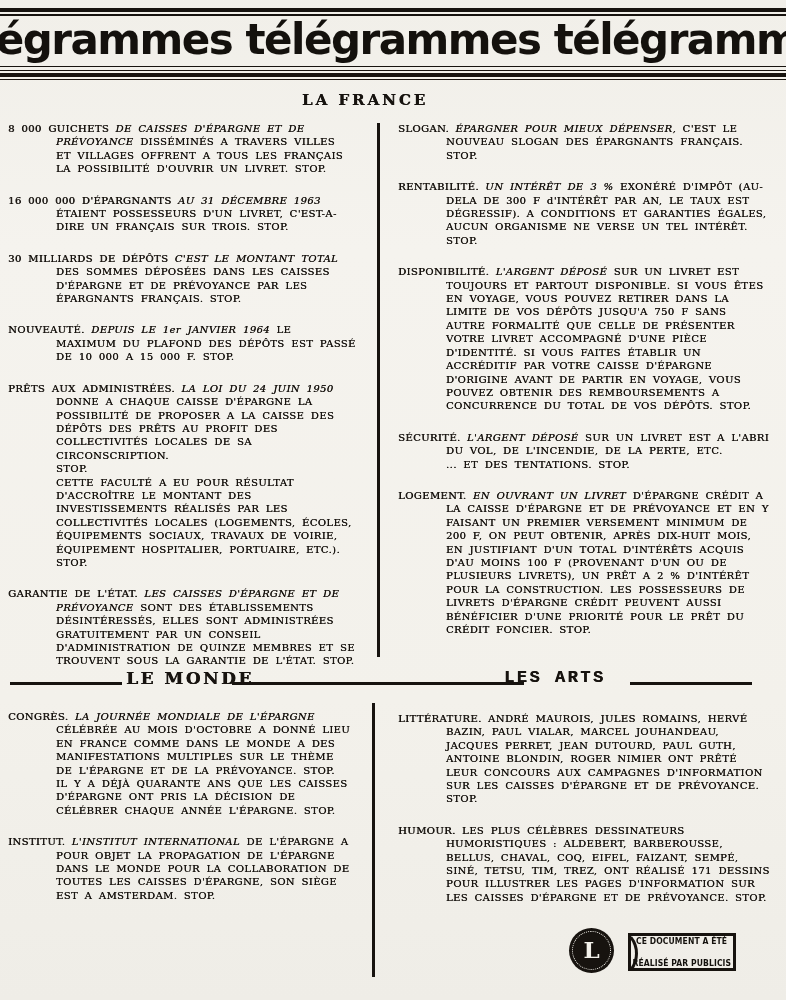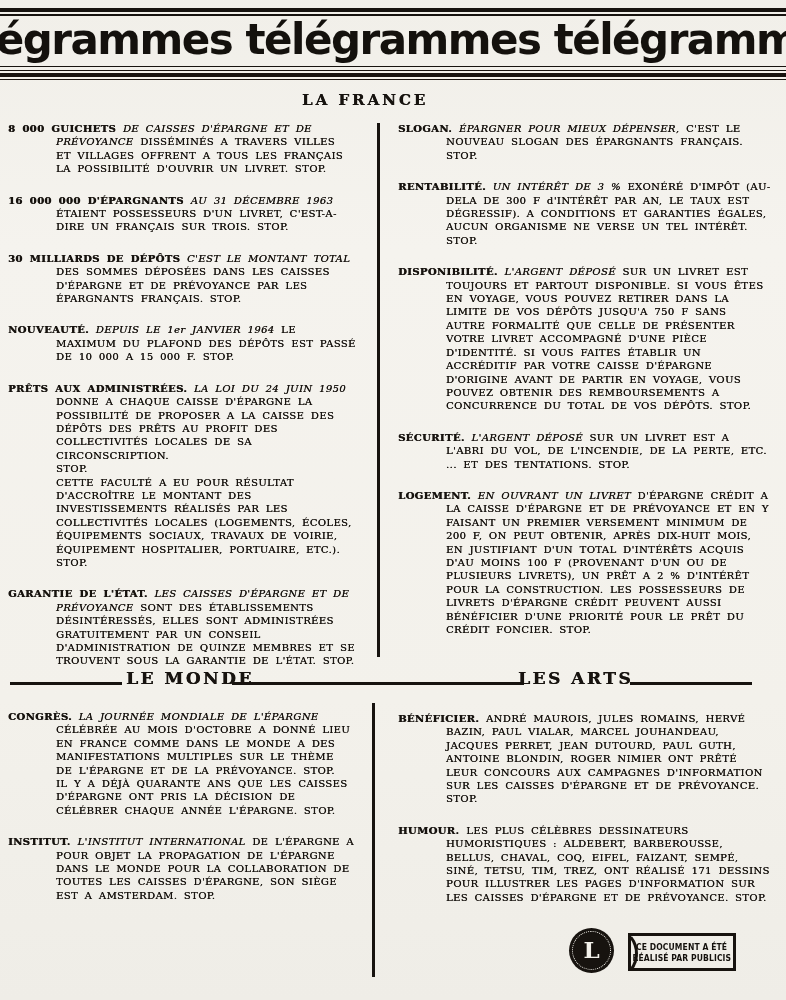--- a/index.html
+++ b/index.html
@@ -21,39 +21,39 @@
     letter-spacing:-1.5px; white-space:nowrap; color:#14110d;
   }
   .section-title {
     position:absolute; font-weight:bold; font-size:15px; letter-spacing:3px;
     text-shadow:0.4px 0 0 currentColor; white-space:nowrap;
   }
   .title-la-france { top:91px; left:0; width:730px; text-align:center; }
   .mid-label { position:absolute; top:668px; font-weight:bold; font-size:17px;
     letter-spacing:2.5px; text-shadow:0.4px 0 0 currentColor; white-space:nowrap; }
   .mid-label-monde { left:126px; }
-  .mid-label-arts  { left:518px; }
+  .mid-label-arts  { left:504px;font-family:Liberation Mono, monospace; }
   .mid-rule { position:absolute; top:682px; height:3px; background:#17130f; }
   .mid-rule-a { left:10px;  width:112px; }
   .mid-rule-b { left:232px; width:292px; }
   .mid-rule-c { left:630px; width:122px; }
   .vdivider { position:absolute; width:2.5px; background:#17130f; }
   .vdivider-upper { left:377px; top:123px; height:534px; }
   .vdivider-lower { left:372px; top:703px; height:274px; }
   .col { position:absolute; }
   .col-fr-left  { left:8px;   top:122px; width:348px; }
   .col-fr-right { left:398px; top:122px; width:374px; }
   .col-monde    { left:8px;   top:710px; width:348px; }
   .col-arts     { left:398px; top:712px; width:374px; }
   .entry {
     margin:0 0 18px 0; padding-left:48px; text-indent:-48px;
     font-size:10px; line-height:13.4px; letter-spacing:0.4px; word-spacing:3px;
     white-space:pre-wrap; text-shadow:0.25px 0 0 currentColor;
   }
-  .seg-lead   { font-weight:bold; text-shadow:0.45px 0 0 currentColor;margin-top:38px; }
+  .seg-lead   { font-weight:normal; text-shadow:0.45px 0 0 currentColor;margin-top:38px; }
   .seg-italic { font-style:italic; }
   .seg-roman  { }
   .stamp-circle {
     position:absolute; left:569px; top:928px; width:45px; height:45px;
     border-radius:50%; background:#17130f;
   }
   .stamp-ring {
     position:absolute; left:3px; top:3px; right:3px; bottom:3px;
     border:1.5px dotted #f3f1eb; border-radius:50%;
   }
@@ -63,21 +63,21 @@
     color:#f3f1eb; font-weight:bold; font-size:23px; font-family:"DejaVu Serif",serif;
     padding-bottom:2px; box-sizing:border-box;
   }
   .stamp-arc {
     position:absolute; left:600px; top:930px; width:32px; height:41px;
     border:3px solid transparent; border-right-color:#17130f; border-radius:50%;
   }
   .stamp-box {
     position:absolute; left:628px; top:933px; width:102px; height:32px;
     border:3px solid #17130f; display:flex; flex-direction:column;
-    align-items:center; justify-content:center; gap:1px;
+    align-items:center; justify-content:space-between; gap:1px;
   }
   .stamp-box-line {
     font-family:"DejaVu Sans", sans-serif; font-weight:bold; font-size:8.5px;
     letter-spacing:0.1px; white-space:nowrap; transform:scaleX(0.9); color:#14110d;
   }
 </style>
 </head>
 <body>
 
 <div class="page">
@@ -117,21 +117,21 @@
   <div class="mid-rule mid-rule-b"></div>
   <div class="mid-label mid-label-arts">LES ARTS</div>
   <div class="mid-rule mid-rule-c"></div>
 
   <div class="col col-monde">
       <p class="entry"><span class="seg-lead">CONGRÈS. </span><span class="seg-italic">LA JOURNÉE MONDIALE DE L'ÉPARGNE </span><span class="seg-roman">CÉLÉBRÉE AU MOIS D'OCTOBRE A DONNÉ LIEU EN FRANCE COMME DANS LE MONDE A DES MANIFESTATIONS MULTIPLES SUR LE THÈME DE L'ÉPARGNE ET DE LA PRÉVOYANCE. STOP.
 IL Y A DÉJÀ QUARANTE ANS QUE LES CAISSES D'ÉPARGNE ONT PRIS LA DÉCISION DE CÉLÉBRER CHAQUE ANNÉE L'ÉPARGNE. STOP.</span></p>
       <p class="entry"><span class="seg-lead">INSTITUT. </span><span class="seg-italic">L'INSTITUT INTERNATIONAL </span><span class="seg-roman">DE L'ÉPARGNE A POUR OBJET LA PROPAGATION DE L'ÉPARGNE DANS LE MONDE POUR LA COLLABORATION DE TOUTES LES CAISSES D'ÉPARGNE, SON SIÈGE EST A AMSTERDAM. STOP.</span></p>
     </div>
   <div class="col col-arts">
-      <p class="entry"><span class="seg-lead">BÉNÉFICIER. </span><span class="seg-roman">ANDRÉ MAUROIS, JULES ROMAINS, HERVÉ BAZIN, PAUL VIALAR, MARCEL JOUHANDEAU, JACQUES PERRET, JEAN DUTOURD, PAUL GUTH, ANTOINE BLONDIN, ROGER NIMIER ONT PRÊTÉ LEUR CONCOURS AUX CAMPAGNES D'INFORMATION SUR LES CAISSES D'ÉPARGNE ET DE PRÉVOYANCE. STOP.</span></p>
+      <p class="entry"><span class="seg-lead">LITTÉRATURE. </span><span class="seg-roman">ANDRÉ MAUROIS, JULES ROMAINS, HERVÉ BAZIN, PAUL VIALAR, MARCEL JOUHANDEAU, JACQUES PERRET, JEAN DUTOURD, PAUL GUTH, ANTOINE BLONDIN, ROGER NIMIER ONT PRÊTÉ LEUR CONCOURS AUX CAMPAGNES D'INFORMATION SUR LES CAISSES D'ÉPARGNE ET DE PRÉVOYANCE. STOP.</span></p>
       <p class="entry"><span class="seg-lead">HUMOUR. </span><span class="seg-roman">LES PLUS CÉLÈBRES DESSINATEURS HUMORISTIQUES : ALDEBERT, BARBEROUSSE, BELLUS, CHAVAL, COQ, EIFEL, FAIZANT, SEMPÉ, SINÉ, TETSU, TIM, TREZ, ONT RÉALISÉ 171 DESSINS POUR ILLUSTRER LES PAGES D'INFORMATION SUR LES CAISSES D'ÉPARGNE ET DE PRÉVOYANCE. STOP.</span></p>
     </div>
   <div class="vdivider vdivider-lower"></div>
 
   <div class="stamp-circle">
     <div class="stamp-ring"></div>
     <div class="stamp-monogram">L</div>
   </div>
   <div class="stamp-arc"></div>
   <div class="stamp-box">

